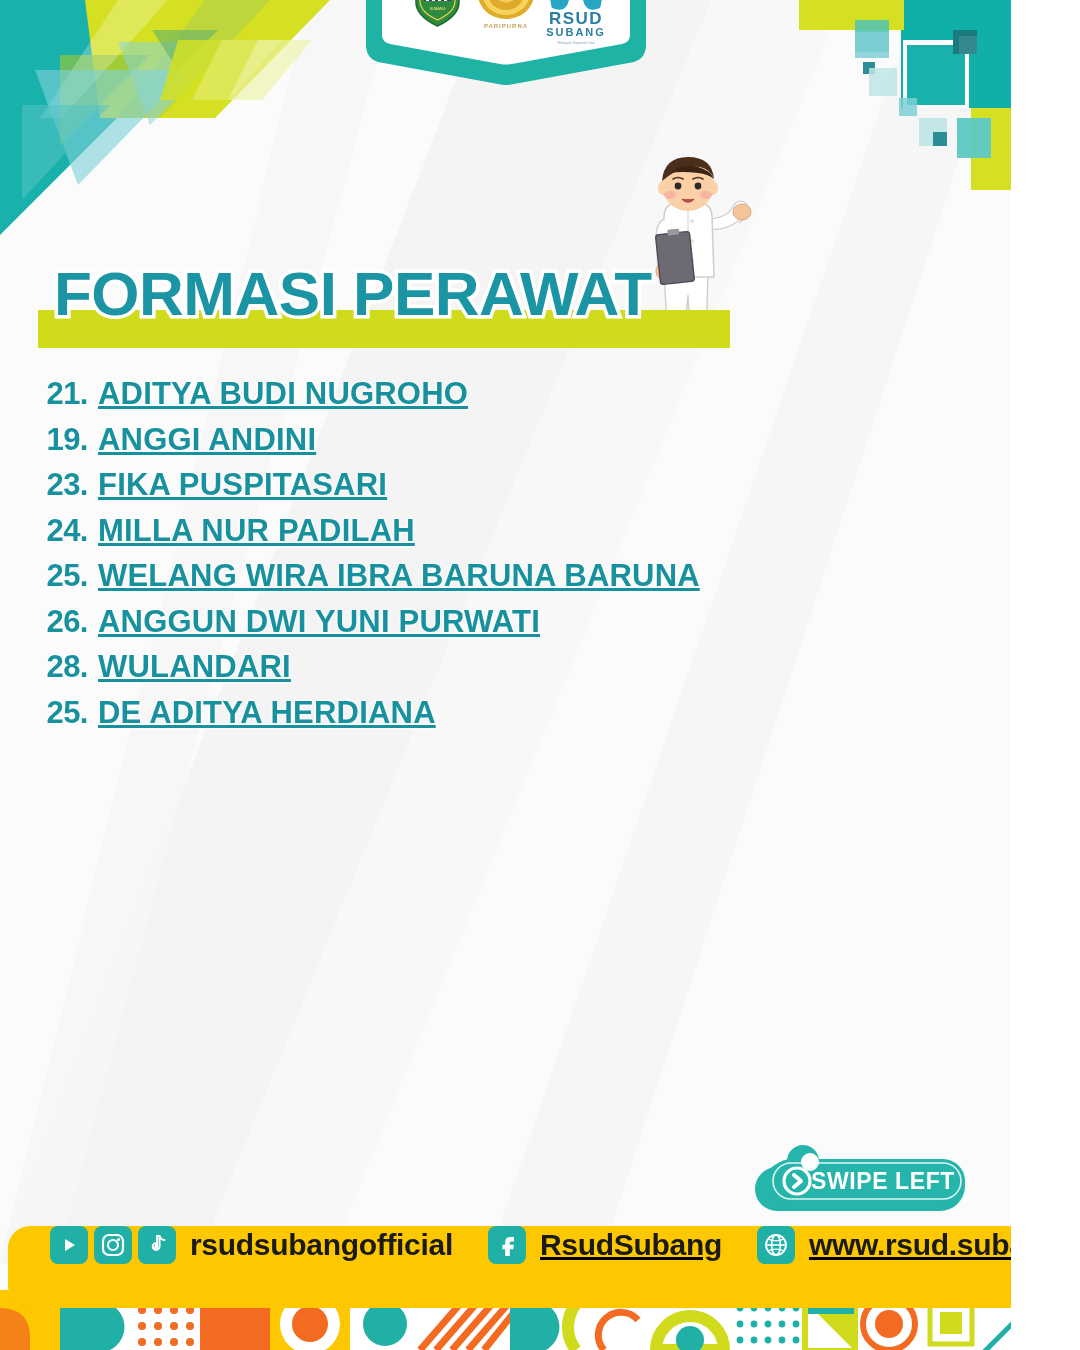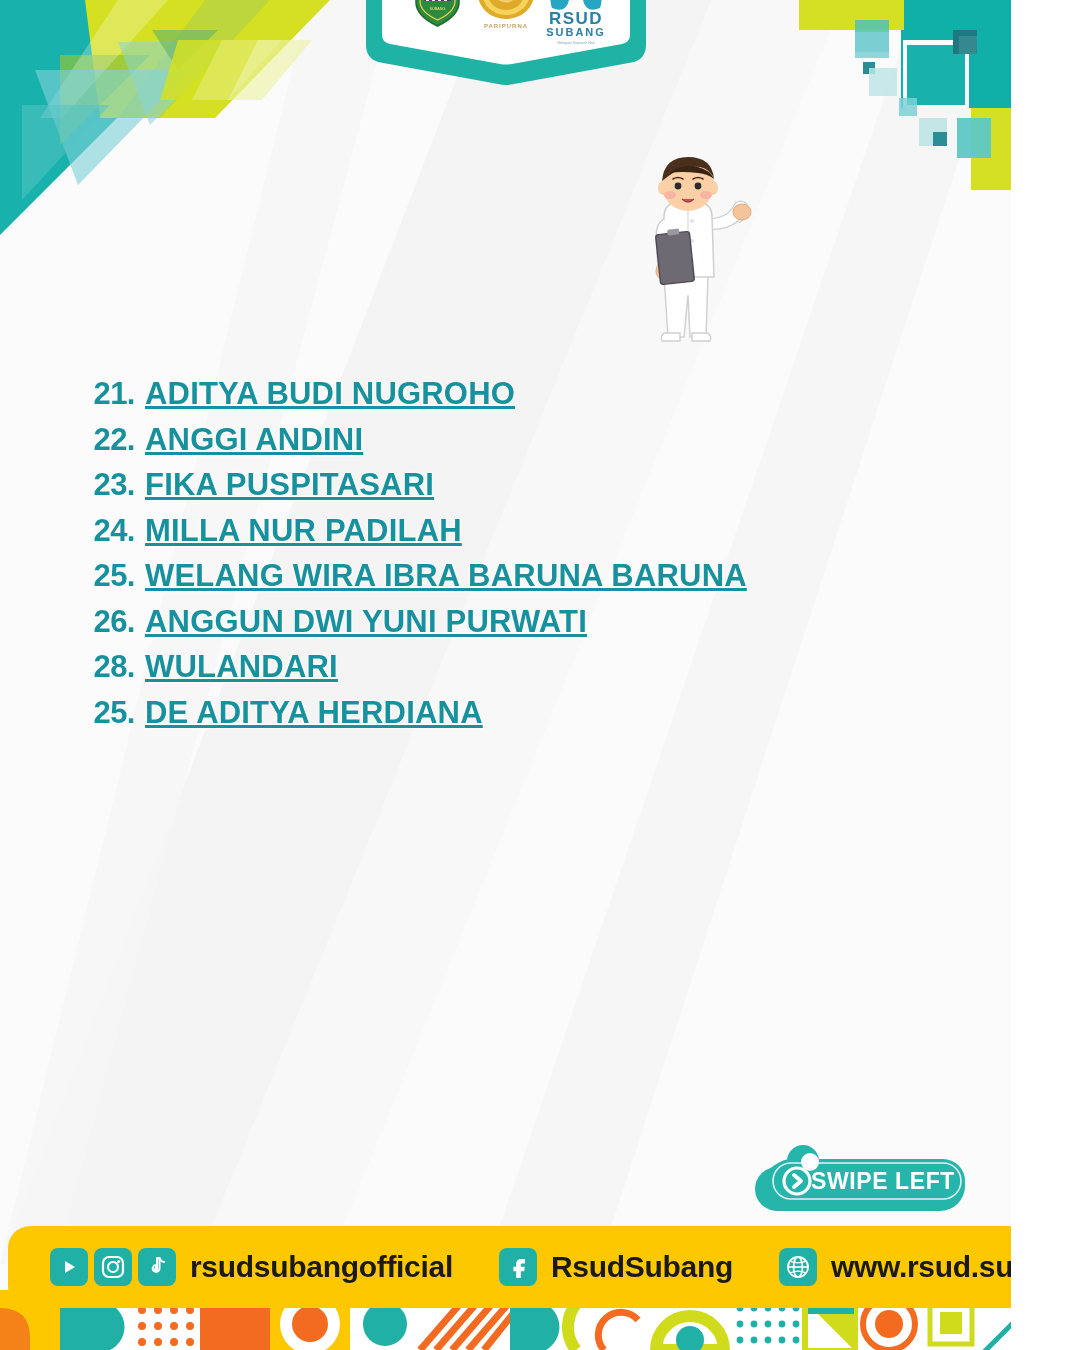--- a/index.html
+++ b/index.html
@@ -56,21 +56,20 @@
 
   
   .name-list {
     position:absolute; left:0; top:376px; z-index: 6;
     width: 900px;
   }
   .name-row {
     display: flex;
     align-items: baseline;
     height: 45.5px;
-    padding-left: 47px;
   }
   .name-num {
     width: 88px;
     text-align: right;
     flex: 0 0 88px;
     font-size: 31px;
     font-weight: 800;
     color: #18919f;
     text-shadow: 0 0 3px #fff, 0 0 3px #fff;
     letter-spacing: -0.5px;
@@ -100,37 +99,37 @@
   
   .pattern-strip {
     position:absolute; left:0; bottom:0; width:1080px; height:60px; z-index:8;
   }
   .footer-bar {
     position:absolute; left:8px; bottom:42px;
     width: 1064px; height: 82px;
     background: #fdc800;
     border-radius: 22px;
     z-index: 9;
-    display: flex; align-items: center;
+    display: flex; align-items: flex-start;
     padding-left: 42px;
   }
   .sicon {
     width: 38px; height: 38px; border-radius: 8px;
     background: #21b0a6;
     display: inline-flex; align-items:center; justify-content:center;
     flex: 0 0 auto;
   }
   .footer-text {
     font-size: 30px; font-weight: 700; color: #1a1a1a;
     letter-spacing: -0.3px; white-space: nowrap;
   }
   .grp { display:flex; align-items:center; }
   .gap6 { margin-left: 6px; }
   .gap14 { margin-left: 14px; }
-  .gap30 { margin-left: 46px; }
+  .gap30 { margin-left: 35px; text-decoration: underline; }
 </style>
 </head>
 <body>
 
 <div id="poster">
 
   <svg class="bg-bands" viewBox="0 0 1080 1350">
     <rect width="1080" height="1350" fill="#fbfbfb"></rect>
     <polygon points="520,0 760,0 210,1350 0,1350" fill="#f2f2f2" opacity="0.75"></polygon>
     <polygon points="760,0 900,0 350,1350 210,1350" fill="#f7f7f7" opacity="0.9"></polygon>
@@ -250,28 +249,32 @@
     <path d="M52,18 q12,-10 28,-6 q12,3 16,12 q-6,-5 -16,-6 q-16,-2 -28,0 z" fill="#3a2414"></path>
     <circle cx="60" cy="31" r="3.4" fill="#2b2b2b"></circle>
     <circle cx="80" cy="31" r="3.4" fill="#2b2b2b"></circle>
     <path d="M55,24 q5,-3 10,0" fill="none" stroke="#4a2f1d" stroke-width="1.6" stroke-linecap="round"></path>
     <path d="M75,24 q5,-3 10,0" fill="none" stroke="#4a2f1d" stroke-width="1.6" stroke-linecap="round"></path>
     <ellipse cx="52" cy="40" rx="6" ry="4" fill="#f7a9a0" opacity="0.75"></ellipse>
     <ellipse cx="88" cy="40" rx="6" ry="4" fill="#f7a9a0" opacity="0.75"></ellipse>
     <path d="M64,44 q6,6 12,0" fill="#b8564e" stroke="#a8453d" stroke-width="1.2" stroke-linejoin="round"></path>
   </svg>
 
+  <div class="title-wrap">
+    <div class="title-bar"></div>
+    <div class="title-text">FORMASI PERAWAT</div>
+  </div>
 
   <div class="name-list" id="name-list">
       <div class="name-row">
         <span class="name-num">21.</span>
         <span class="name-text">ADITYA BUDI NUGROHO</span>
       </div>
       <div class="name-row">
-        <span class="name-num">22.</span>
+        <span class="name-num">19.</span>
         <span class="name-text">ANGGI ANDINI</span>
       </div>
       <div class="name-row">
         <span class="name-num">23.</span>
         <span class="name-text">FIKA PUSPITASARI</span>
       </div>
       <div class="name-row">
         <span class="name-num">24.</span>
         <span class="name-text">MILLA NUR PADILAH</span>
       </div>

